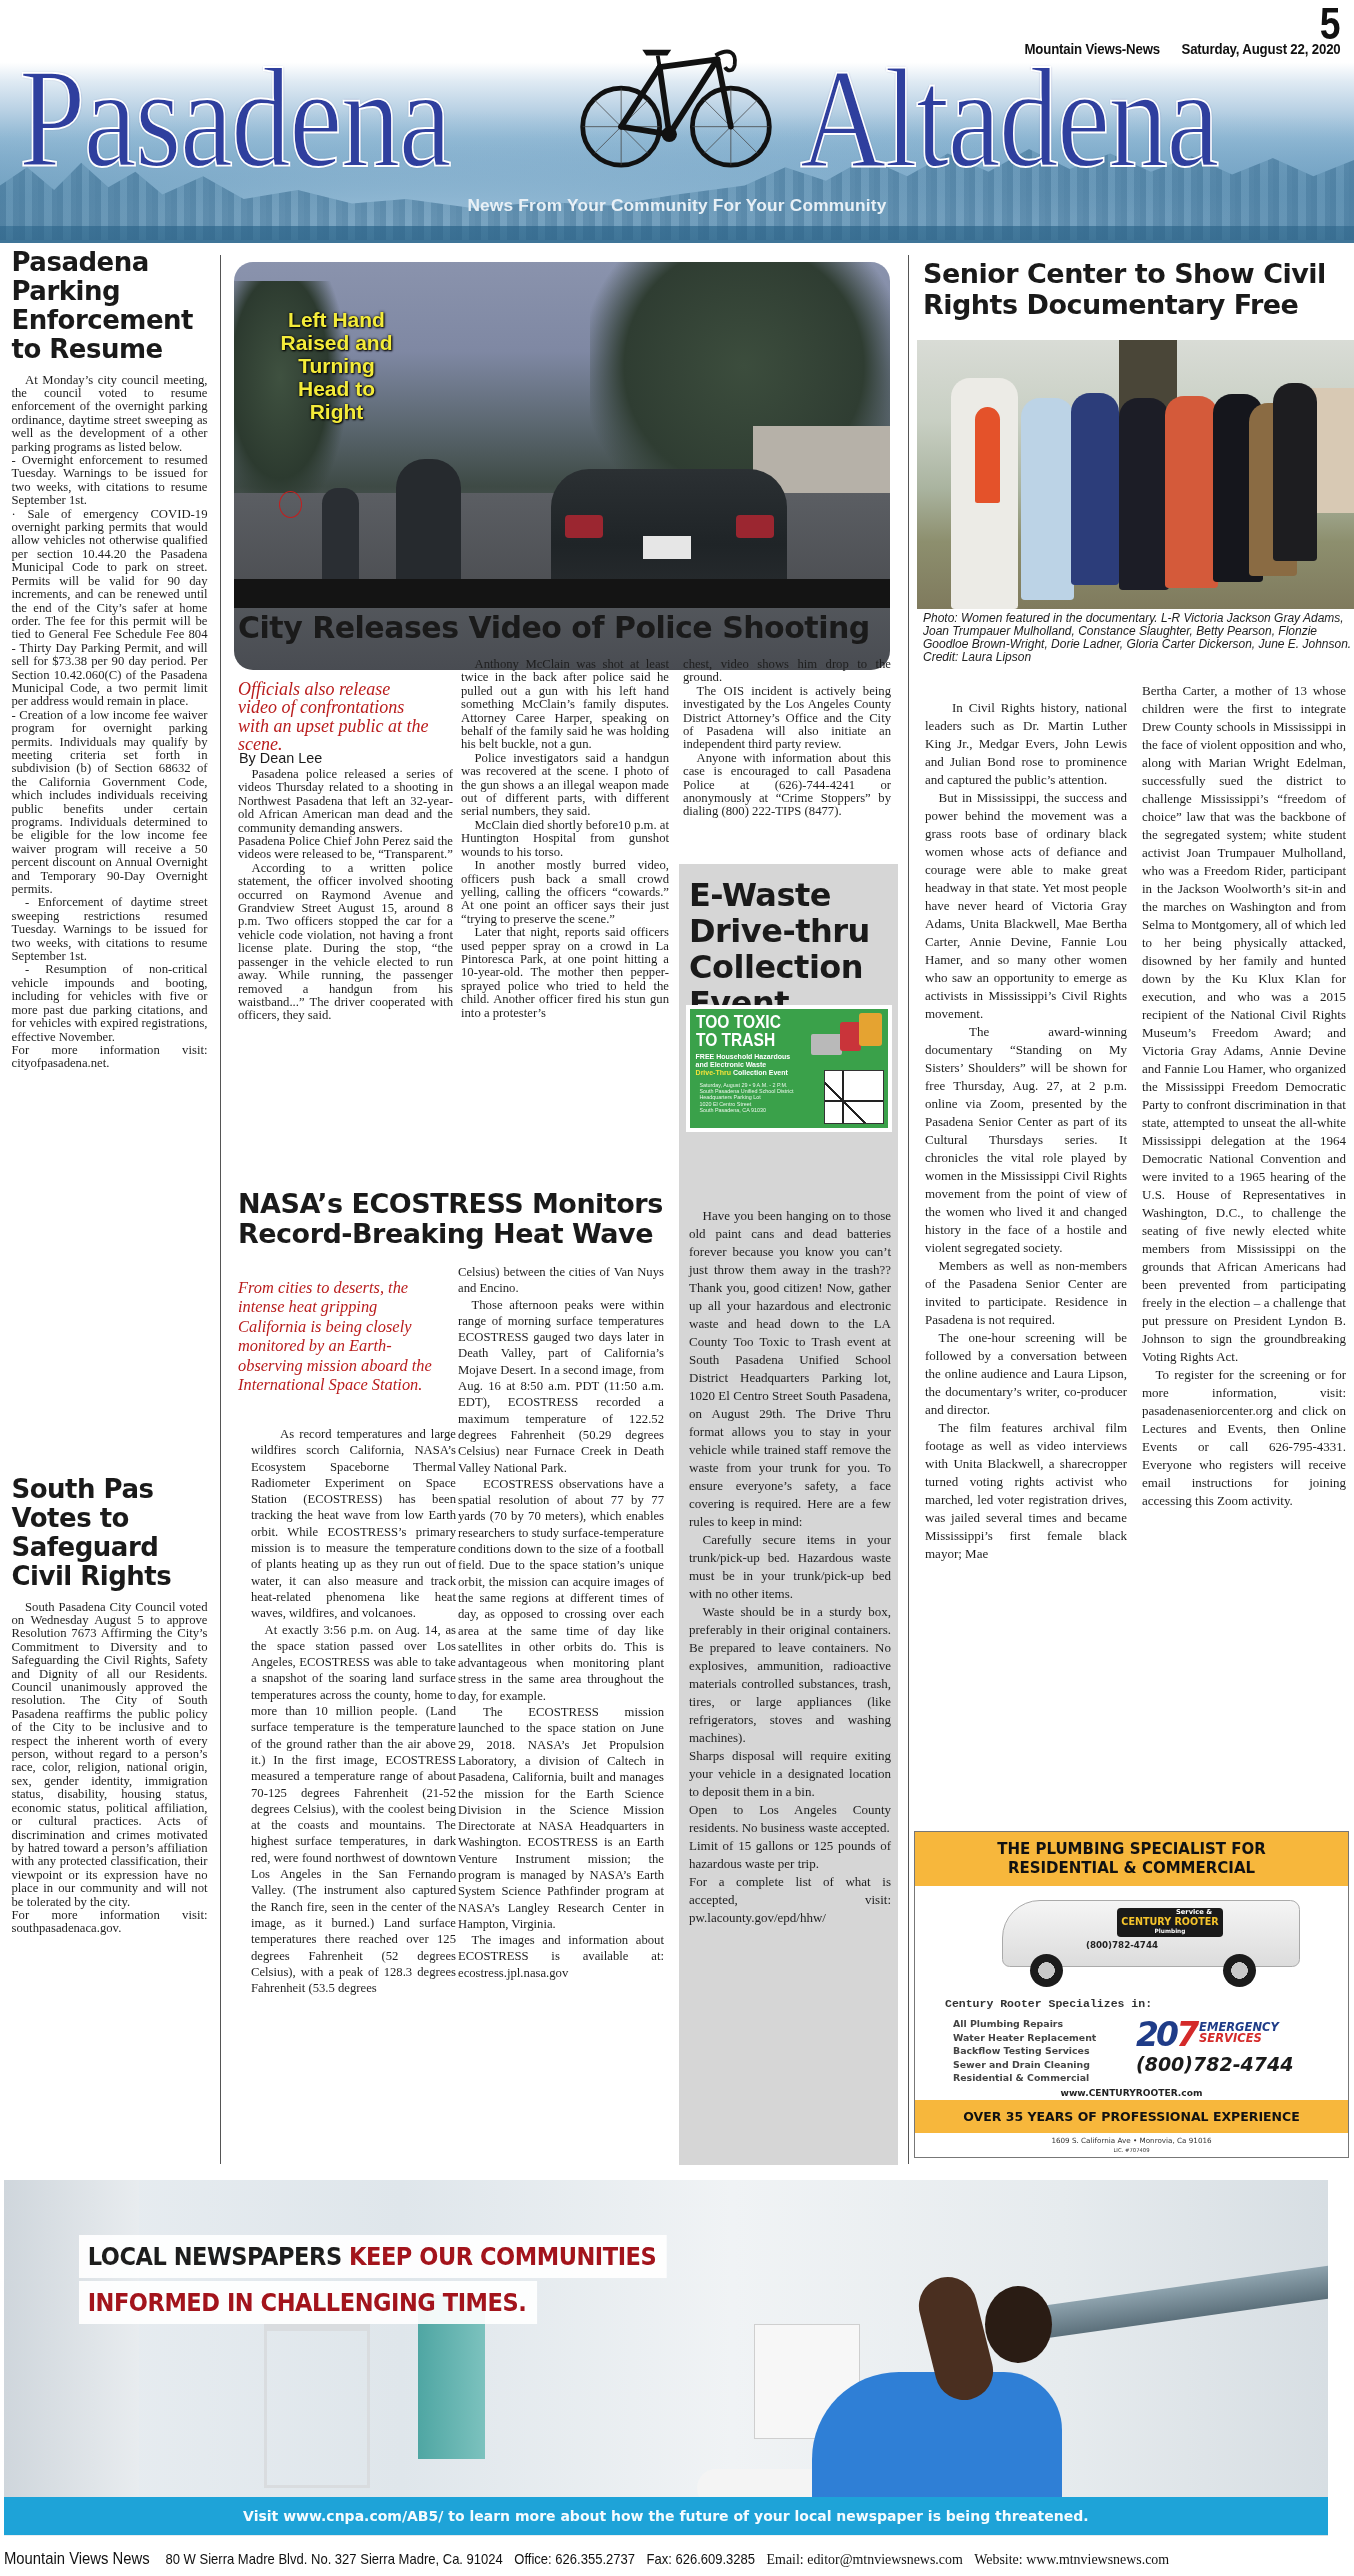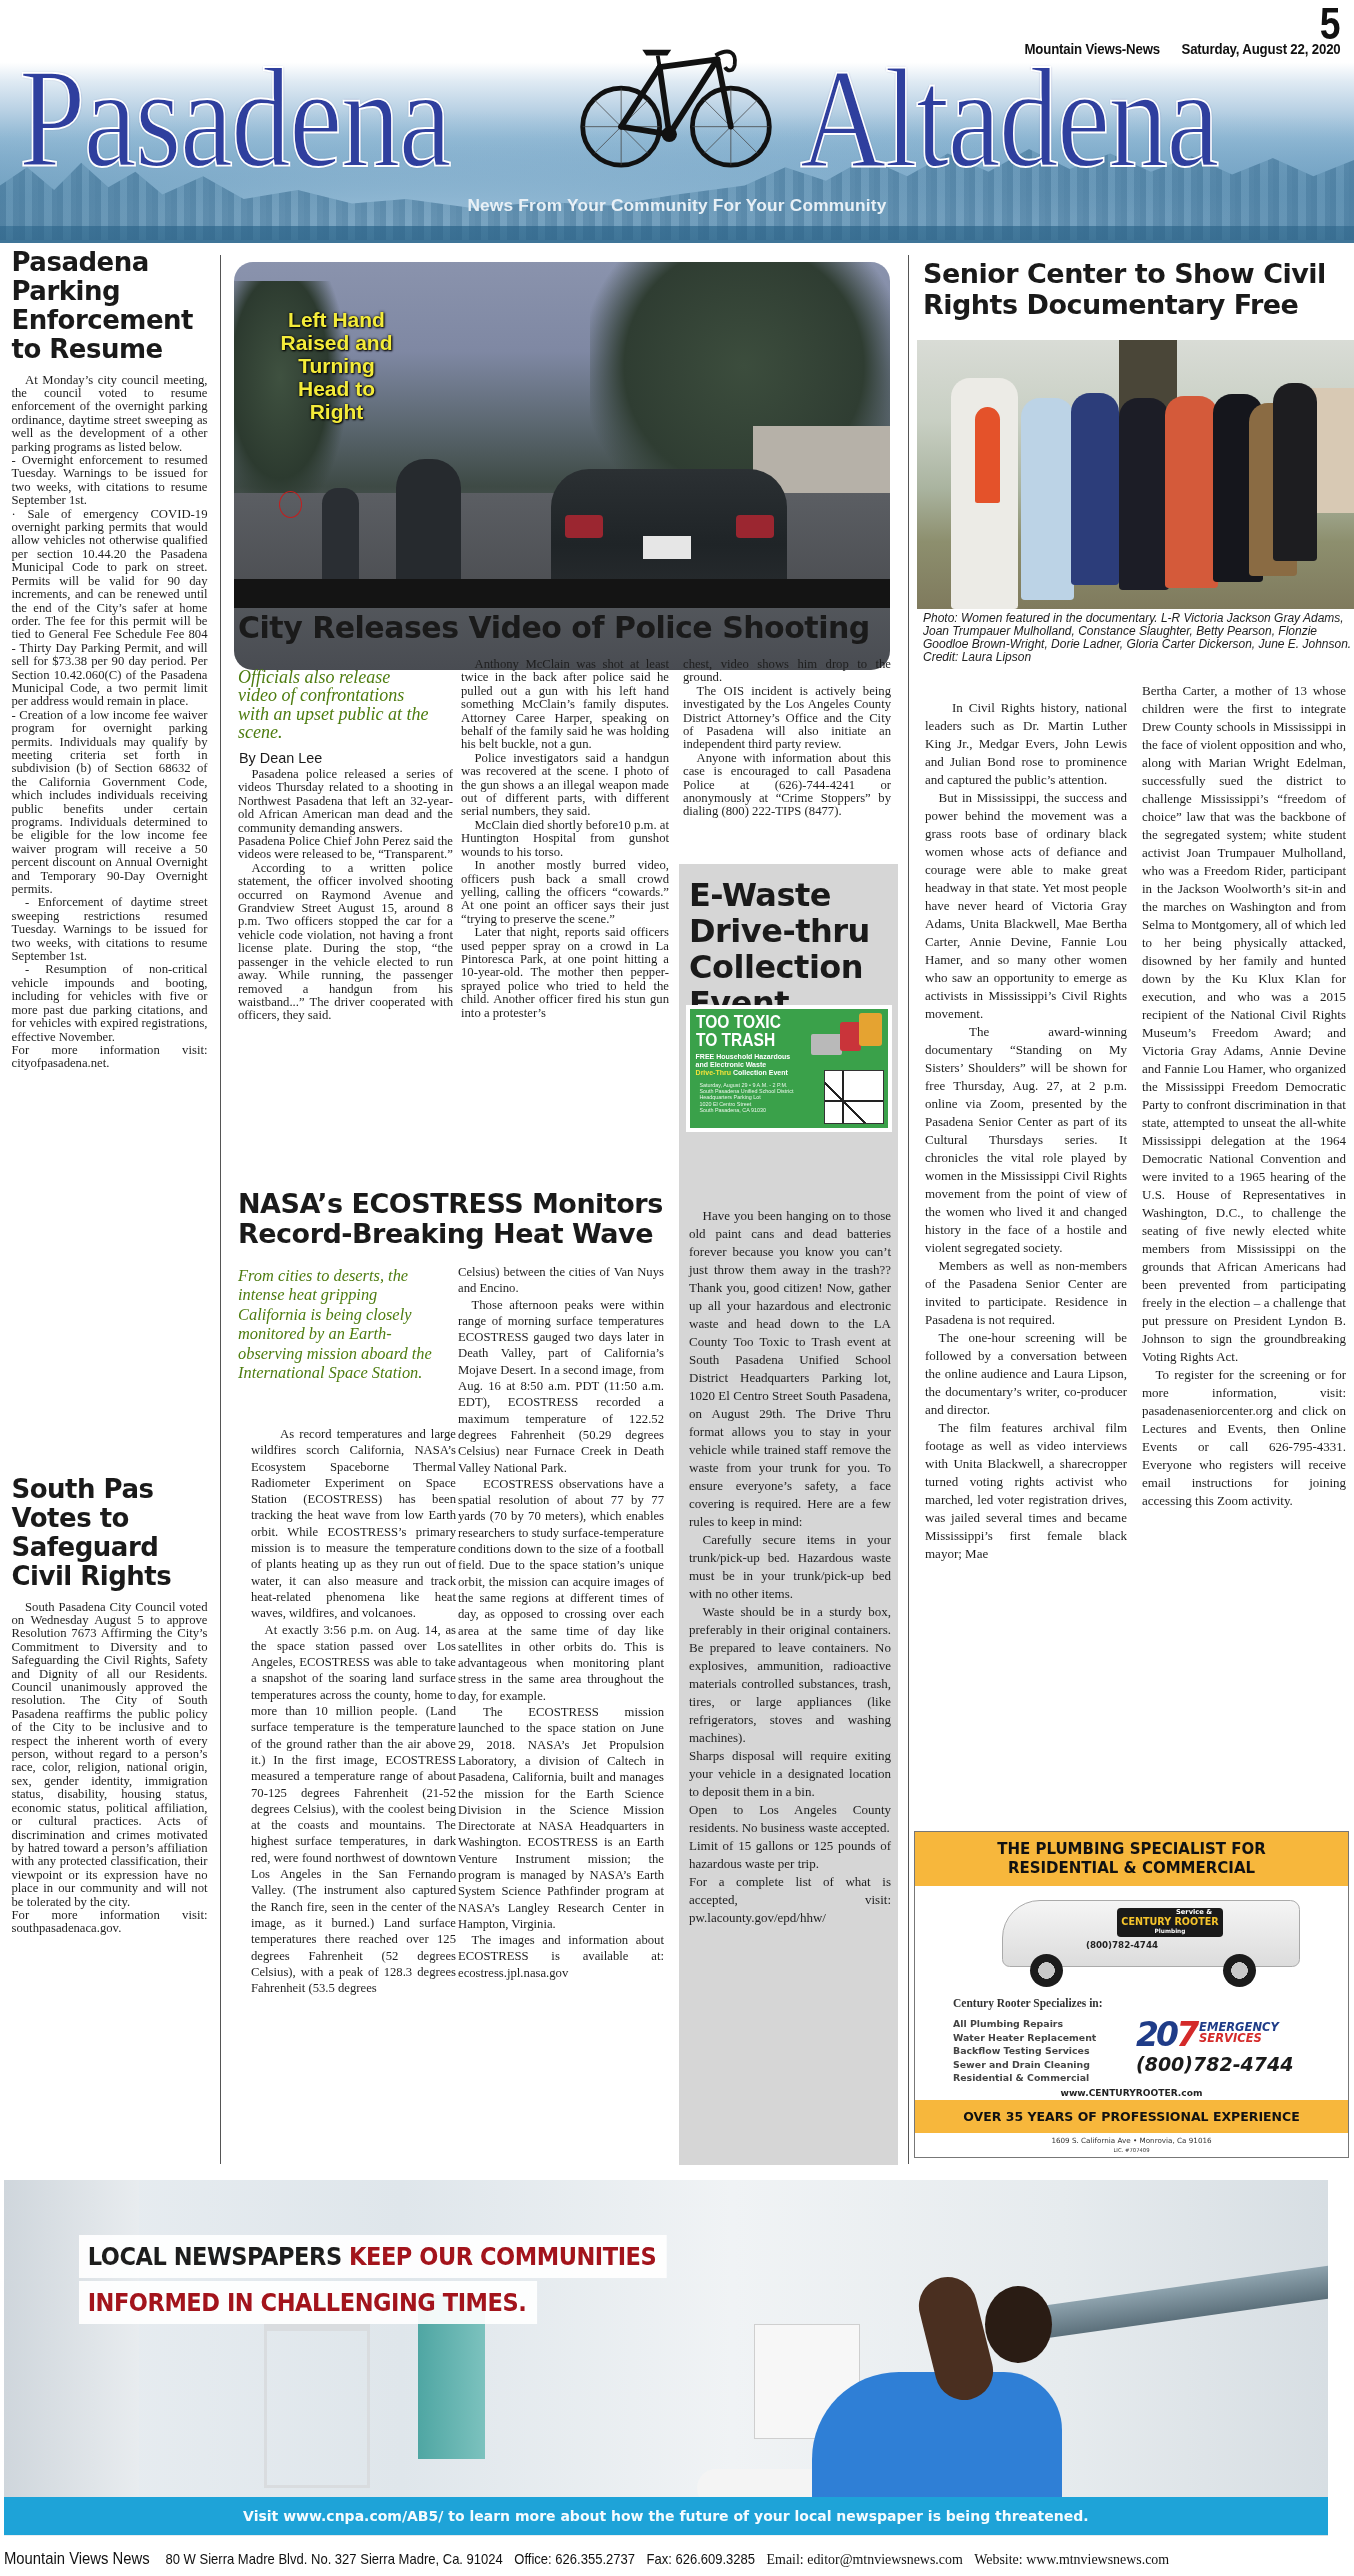--- a/index.html
+++ b/index.html
@@ -26,21 +26,21 @@
   .tagline { position: absolute; left: 0; width: 1354px; top: 195px; text-align: center; font-family: "Liberation Sans", sans-serif; font-weight: bold; font-size: 17.3px; color: #e8f0f6; letter-spacing: 0.2px; }
   .masthead-rule { position: absolute; left: 0; top: 240px; width: 1354px; height: 2.9px; background: #3f7598; }
 
   
   .col { position: absolute; }
   .headline { font-family: "DejaVu Sans", "Liberation Sans", sans-serif; font-weight: bold; color: #1a1a1a; letter-spacing: -0.5px; }
   .body-text { font-family: "Liberation Serif", "DejaVu Serif", serif; font-size: 12.7px; line-height: 13.4px; text-align: justify; color: #1e1e1e; }
   .body-text p { text-indent: 13.5px; }
   .body-text p.noindent { text-indent: 0; }
   .vrule { position: absolute; width: 1.4px; background: #555; }
-  .deck { font-family: "Liberation Serif", "DejaVu Serif", serif; font-style: italic; color: #4d7c0f; }
+  .deck { font-family: "Liberation Serif", "DejaVu Serif", serif; font-style: italic; color: #b91c1c; margin-top: 12px; }
 
   
   .left-col { left: 11.5px; width: 196px; }
   .left-col .headline { font-size: 26px; line-height: 29px; margin-bottom: 9.6px; }
 
   
   .police-photo { position: absolute; left: 234px; top: 262px; width: 656px; height: 408px; overflow: hidden;
     background: linear-gradient(180deg, #8a93ad 0%, #7f88a3 22%, #5b6770 40%, #3e4a45 55%, #5c6064 70%, #494c52 100%); border-radius: 19px; }
   .police-photo .treesL { position: absolute; left: 0; top: 19px; width: 115px; height: 240px; background: radial-gradient(ellipse at 40% 40%, #3f5140 0%, #2c3a2f 50%, rgba(0,0,0,0) 70%); }
   .police-photo .treesR { position: absolute; left: 356px; top: 0; width: 308px; height: 260px; background: radial-gradient(ellipse at 50% 40%, #3c4d3d 0%, #2f3d32 55%, rgba(0,0,0,0) 75%); }
@@ -89,21 +89,21 @@
   .photo-caption { position: absolute; left: 923px; top: 612px; width: 429px; font-family: "Liberation Sans", "DejaVu Sans", sans-serif; font-style: italic; font-size: 12px; line-height: 13px; color: #222; }
 
   
   .plumb-ad { position: absolute; left: 914px; top: 1831px; width: 435px; height: 327px; border: 1.4px solid #777; background: #fff; overflow: hidden; }
   .plumb-top { position: absolute; left: 0; top: 0; width: 100%; height: 54px; background: #f7b73c; text-align: center; font-family: "DejaVu Sans", sans-serif; font-weight: bold; font-size: 15px; line-height: 19px; padding-top: 7.7px; color: #111; }
   .van { position: absolute; left: 77px; top: 62px; width: 317px; height: 96px; }
   .van .body { position: absolute; left: 9.6px; top: 5.8px; width: 298px; height: 67px; background: linear-gradient(180deg, #f5f5f5, #dcdcdc); border-radius: 38px 9.6px 7.7px 7.7px; border: 1px solid #aaa; }
   .van .logo { position: absolute; left: 125px; top: 13.5px; width: 106px; height: 29px; background: #1a1a1a; border-radius: 3.8px; color: #f5c42c; font-family: "DejaVu Sans", sans-serif; font-weight: bold; font-size: 10.6px; line-height: 12.5px; text-align: center; padding-top: 1.9px; }
   .van .vphone { position: absolute; left: 94px; top: 46px; font-family: "DejaVu Sans", sans-serif; font-weight: bold; font-size: 8.7px; color: #222; }
   .van .wheel { position: absolute; top: 60px; width: 33px; height: 33px; border-radius: 50%; background: radial-gradient(circle, #c8c8c8 0 35%, #1b1b1b 36% 100%); }
-  .specializes-title { position: absolute; left: 38px; top: 165px; font-family: Liberation Serif, serif; font-weight: bold; font-size: 11.5px; color: #333; }
+  .specializes-title { position: absolute; left: 30px; top: 165px; font-family: Liberation Mono, monospace; font-weight: bold; font-size: 11.5px; color: #333; }
   .specializes-list { position: absolute; left: 38px; top: 185px; font-family: "DejaVu Sans", sans-serif; font-weight: bold; font-size: 9.4px; line-height: 13.5px; color: #444; list-style: none; }
   .emergency { position: absolute; left: 221px; top: 186px; width: 192px; }
   .emergency .big { font-family: "DejaVu Sans", sans-serif; font-weight: bold; font-style: italic; font-size: 33px; line-height: 33px; color: #1f3c88; letter-spacing: -2.9px; float: left; }
   .emergency .big .red { color: #d42a2a; }
   .emergency .words { float: left; margin-left: 2.9px; margin-top: 3.8px; font-family: "DejaVu Sans", sans-serif; font-weight: bold; font-style: italic; font-size: 11.5px; line-height: 11.5px; }
   .emergency .words .w1 { color: #1f3c88; }
   .emergency .words .w2 { color: #d42a2a; }
   .emergency .phone { clear: both; font-family: "DejaVu Sans", sans-serif; font-weight: bold; font-style: italic; font-size: 19px; color: #1a1a1a; padding-top: 1.9px; }
   .plumb-url { position: absolute; left: 0; top: 256px; width: 100%; text-align: center; font-family: "DejaVu Sans", sans-serif; font-weight: bold; font-size: 9.1px; color: #222; }
   .plumb-band { position: absolute; left: 0; top: 268px; width: 100%; height: 33px; background: #f7b73c; text-align: center; font-family: "DejaVu Sans", sans-serif; font-weight: bold; font-size: 12.5px; line-height: 33px; color: #111; }

